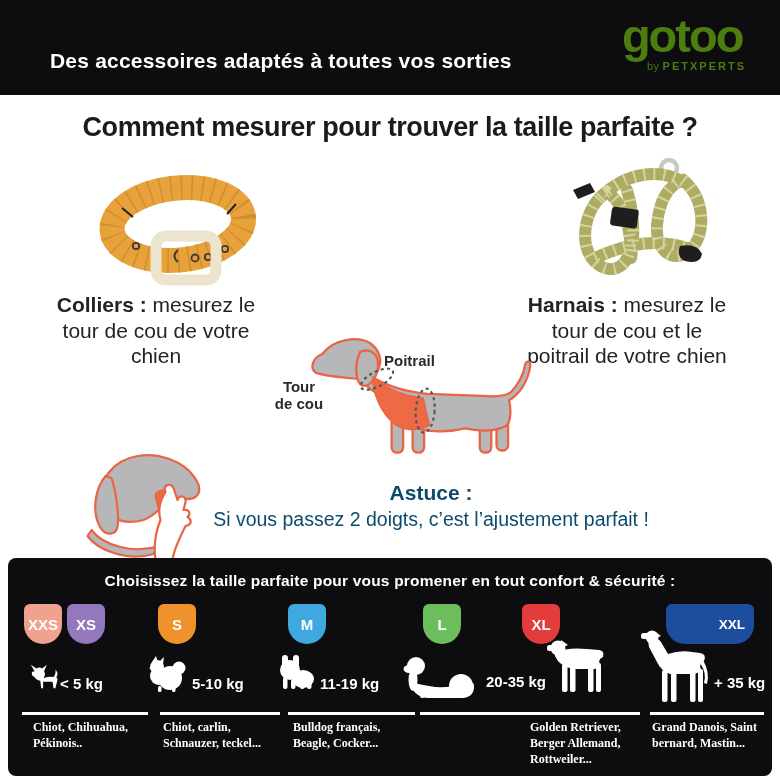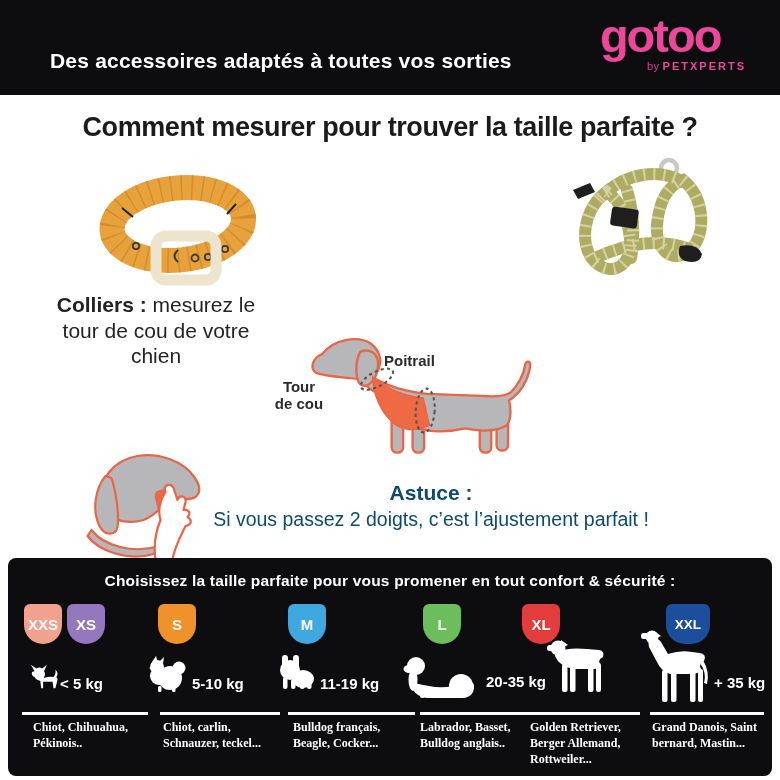--- a/index.html
+++ b/index.html
@@ -2,23 +2,23 @@
 <html><head>
 <meta charset="utf-8">
 <style>
   html,body{margin:0;padding:0;background:#fff;}
   #page{position:relative;width:780px;height:780px;background:#fff;overflow:hidden;
         font-family:"Liberation Sans", sans-serif;}
 
   
   .banner{position:absolute;left:0;top:0;width:780px;height:95px;background:#0d0d0f;}
   .tagline{position:absolute;left:50px;top:49px;color:#fff;font-size:21px;font-weight:800;letter-spacing:.2px;}
-  .logo{position:absolute;right:34px;top:12px;text-align:left;color:#ec4899;}
+  .logo{position:absolute;right:34px;top:12px;text-align:left;color:#4d7c0f;}
   .logo-main{font-size:47px;font-weight:800;letter-spacing:-2px;line-height:1;}
-  .logo-by{margin-top:1px;margin-left:47px;font-size:11px;}
+  .logo-by{margin-top:1px;margin-left:25px;font-size:11px;}
   .logo-by .by{font-weight:400;opacity:.9;letter-spacing:.5px;}
   .logo-by .brand{font-weight:800;letter-spacing:2px;}
 
   
   .h1{position:absolute;left:0;top:112px;width:780px;text-align:center;color:#1b1b1d;
       font-size:27px;font-weight:800;letter-spacing:-.4px;}
   .illus{position:absolute;}
   .measure-text{position:absolute;color:#232323;font-size:21px;font-weight:500;
       line-height:1.22;text-align:center;}
   .measure-text b{font-weight:800;}
@@ -26,21 +26,21 @@
   .tip{position:absolute;left:82px;top:481px;width:698px;text-align:center;color:#0c4a6e;}
   .tip .tip-label{font-size:21px;font-weight:800;}
   .tip .tip-text{margin-top:3px;font-size:19.5px;font-weight:500;}
 
   
   .panel{position:absolute;left:8px;top:558px;width:764px;height:218px;background:#0d0d0f;border-radius:8px;}
   .panel-header{position:absolute;left:0;top:14px;width:764px;text-align:center;color:#fff;
       font-size:15.5px;font-weight:600;letter-spacing:.2px;}
   .badge{position:absolute;top:46px;width:38px;height:40px;border-radius:6px 6px 19px 19px;
       display:flex;align-items:center;justify-content:center;color:#fff;font-weight:800;font-size:15px;}
-  .badge.wide{width:44px;font-size:13.5px;}
+  .badge.wide{width:44px;font-size:13.5px;padding-left:44px;}
   .weight{position:absolute;color:#fff;font-size:15px;font-weight:600;white-space:nowrap;}
   .divider{position:absolute;height:2.5px;background:#fff;}
   .breeds{position:absolute;color:#fff;font-size:12px;font-weight:600;line-height:1.35;font-family:Liberation Serif, serif;}
   .dogsil{position:absolute;}
 </style>
 </head>
 <body>
 
 <div id="page">
 
@@ -90,20 +90,24 @@
       <path d="M42 110 C77 94 107 90 140 102"></path>
     </g>
     <rect x="58" y="60" width="27" height="19" rx="3" fill="#1e1e1e" transform="rotate(8 71 69)"></rect>
     <path d="M20 42 l17 -7 l5 9 l-17 7 z" fill="#1e1e1e"></path>
     <path d="M127 98 q17 -3 22 8 q-2 11 -17 7 q-9 -4 -5 -15 Z" fill="#1e1e1e"></path>
   </svg>
 
   <div class="measure-text" style="left:40px;top:292px;width:232px;">
     <b>Colliers :</b>
     <span>mesurez le tour de cou de votre chien</span>
+  </div>
+  <div class="measure-text" style="left:518px;top:292px;width:218px;">
+    <b>Harnais :</b>
+    <span>mesurez le tour de cou et le poitrail de votre chien</span>
   </div>
 
   <svg class="illus" style="left:262px;top:333px;" width="276" height="128" viewBox="0 0 260 122">
     <g fill="#B7B6B8" stroke="#E96545" stroke-width="2.2" stroke-linejoin="round">
       <rect x="122" y="76" width="11" height="38" rx="5"></rect>
       <rect x="142" y="80" width="11" height="34" rx="5"></rect>
       <rect x="206" y="78" width="11" height="36" rx="5"></rect>
       <rect x="222" y="74" width="11" height="38" rx="5"></rect>
       <path d="M50 38 C44 34 46 24 56 20 C66 6 90 2 102 10 C110 16 113 25 110 33
                C109 37 106 40 102 41 C116 50 136 56 156 58 L208 60 C222 61 232 60 236 56
@@ -224,18 +228,17 @@
 
     <div class="divider" style="left:14px;top:154px;width:126px;"></div>
     <div class="divider" style="left:152px;top:154px;width:120px;"></div>
     <div class="divider" style="left:280px;top:154px;width:127px;"></div>
     <div class="divider" style="left:412px;top:154px;width:220px;"></div>
     <div class="divider" style="left:642px;top:154px;width:114px;"></div>
 
     <div class="breeds" style="left:25px;top:161px;width:118px;">Chiot, Chihuahua, Pékinois..</div>
     <div class="breeds" style="left:155px;top:161px;width:124px;">Chiot, carlin, Schnauzer, teckel...</div>
     <div class="breeds" style="left:285px;top:161px;width:118px;">Bulldog français, Beagle, Cocker...</div>
-    <div class="breeds" style="left:412px;top:161px;width:112px;">Labrador, Basset, Bulldog anglais..</div>
     <div class="breeds" style="left:522px;top:161px;width:118px;">Golden Retriever, Berger Allemand, Rottweiler...</div>
     <div class="breeds" style="left:644px;top:161px;width:110px;">Grand Danois, Saint bernard, Mastin...</div>
   </div>
 
 </div>
 
 </body></html>

